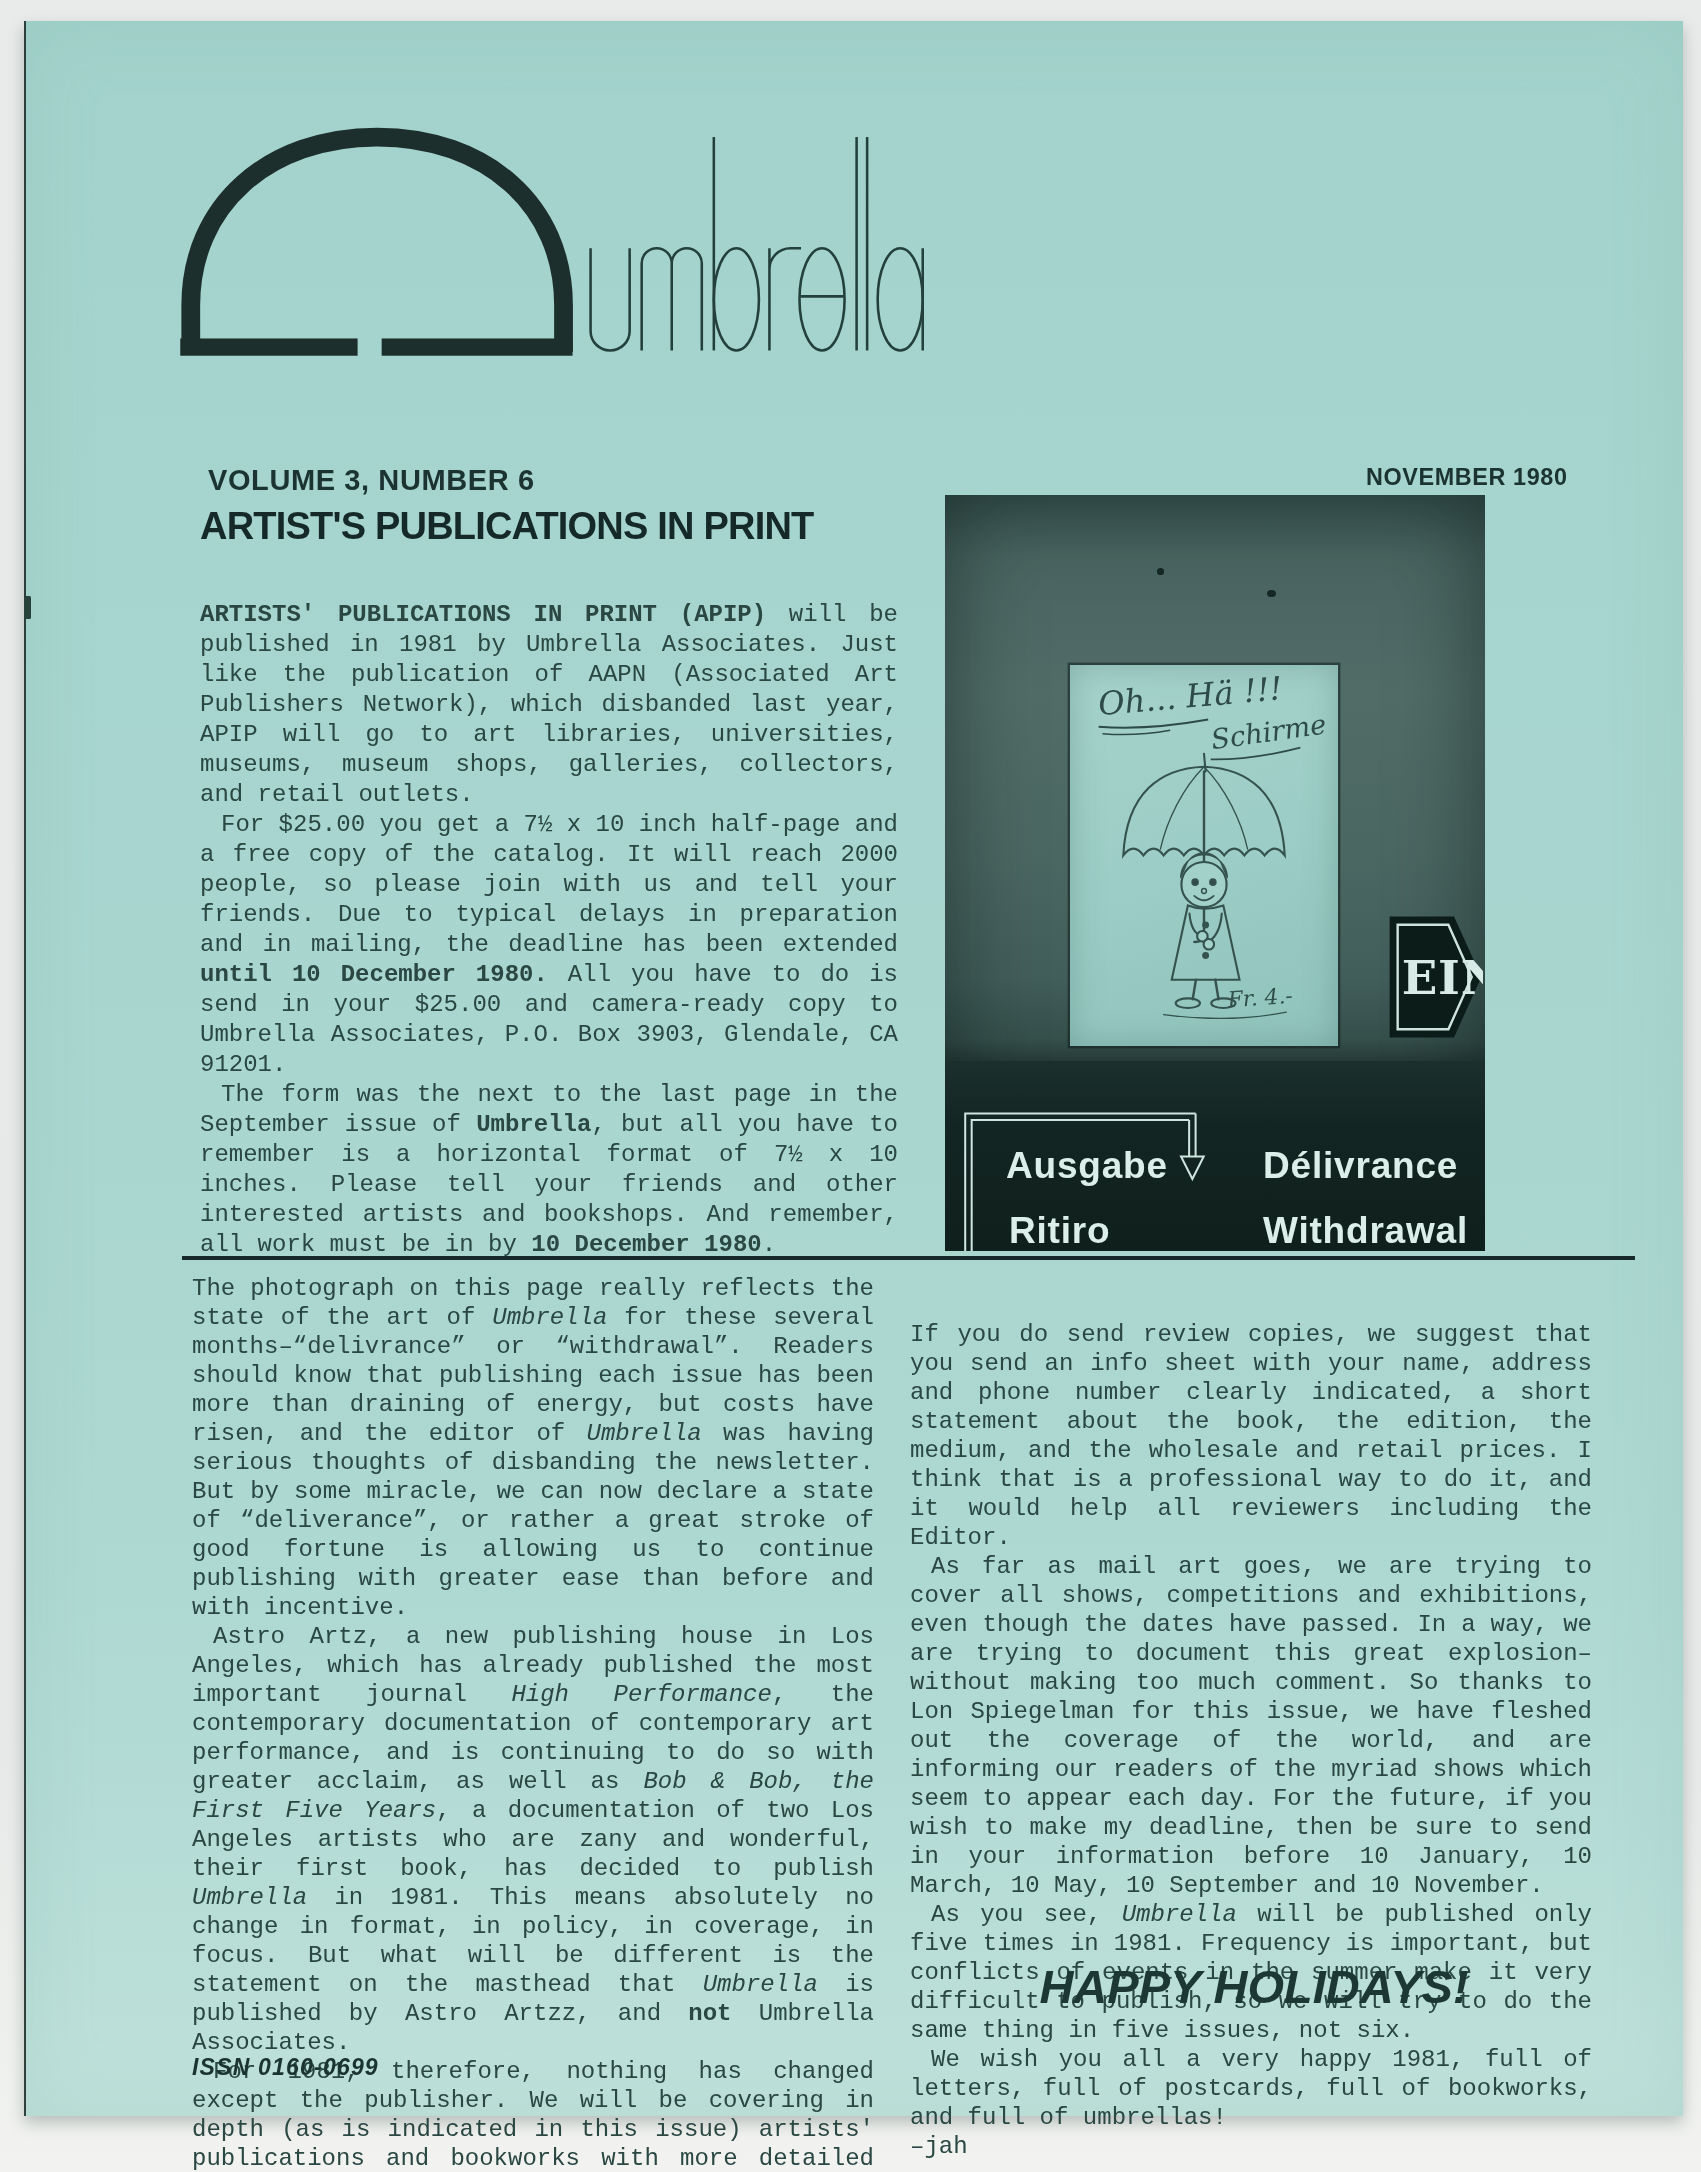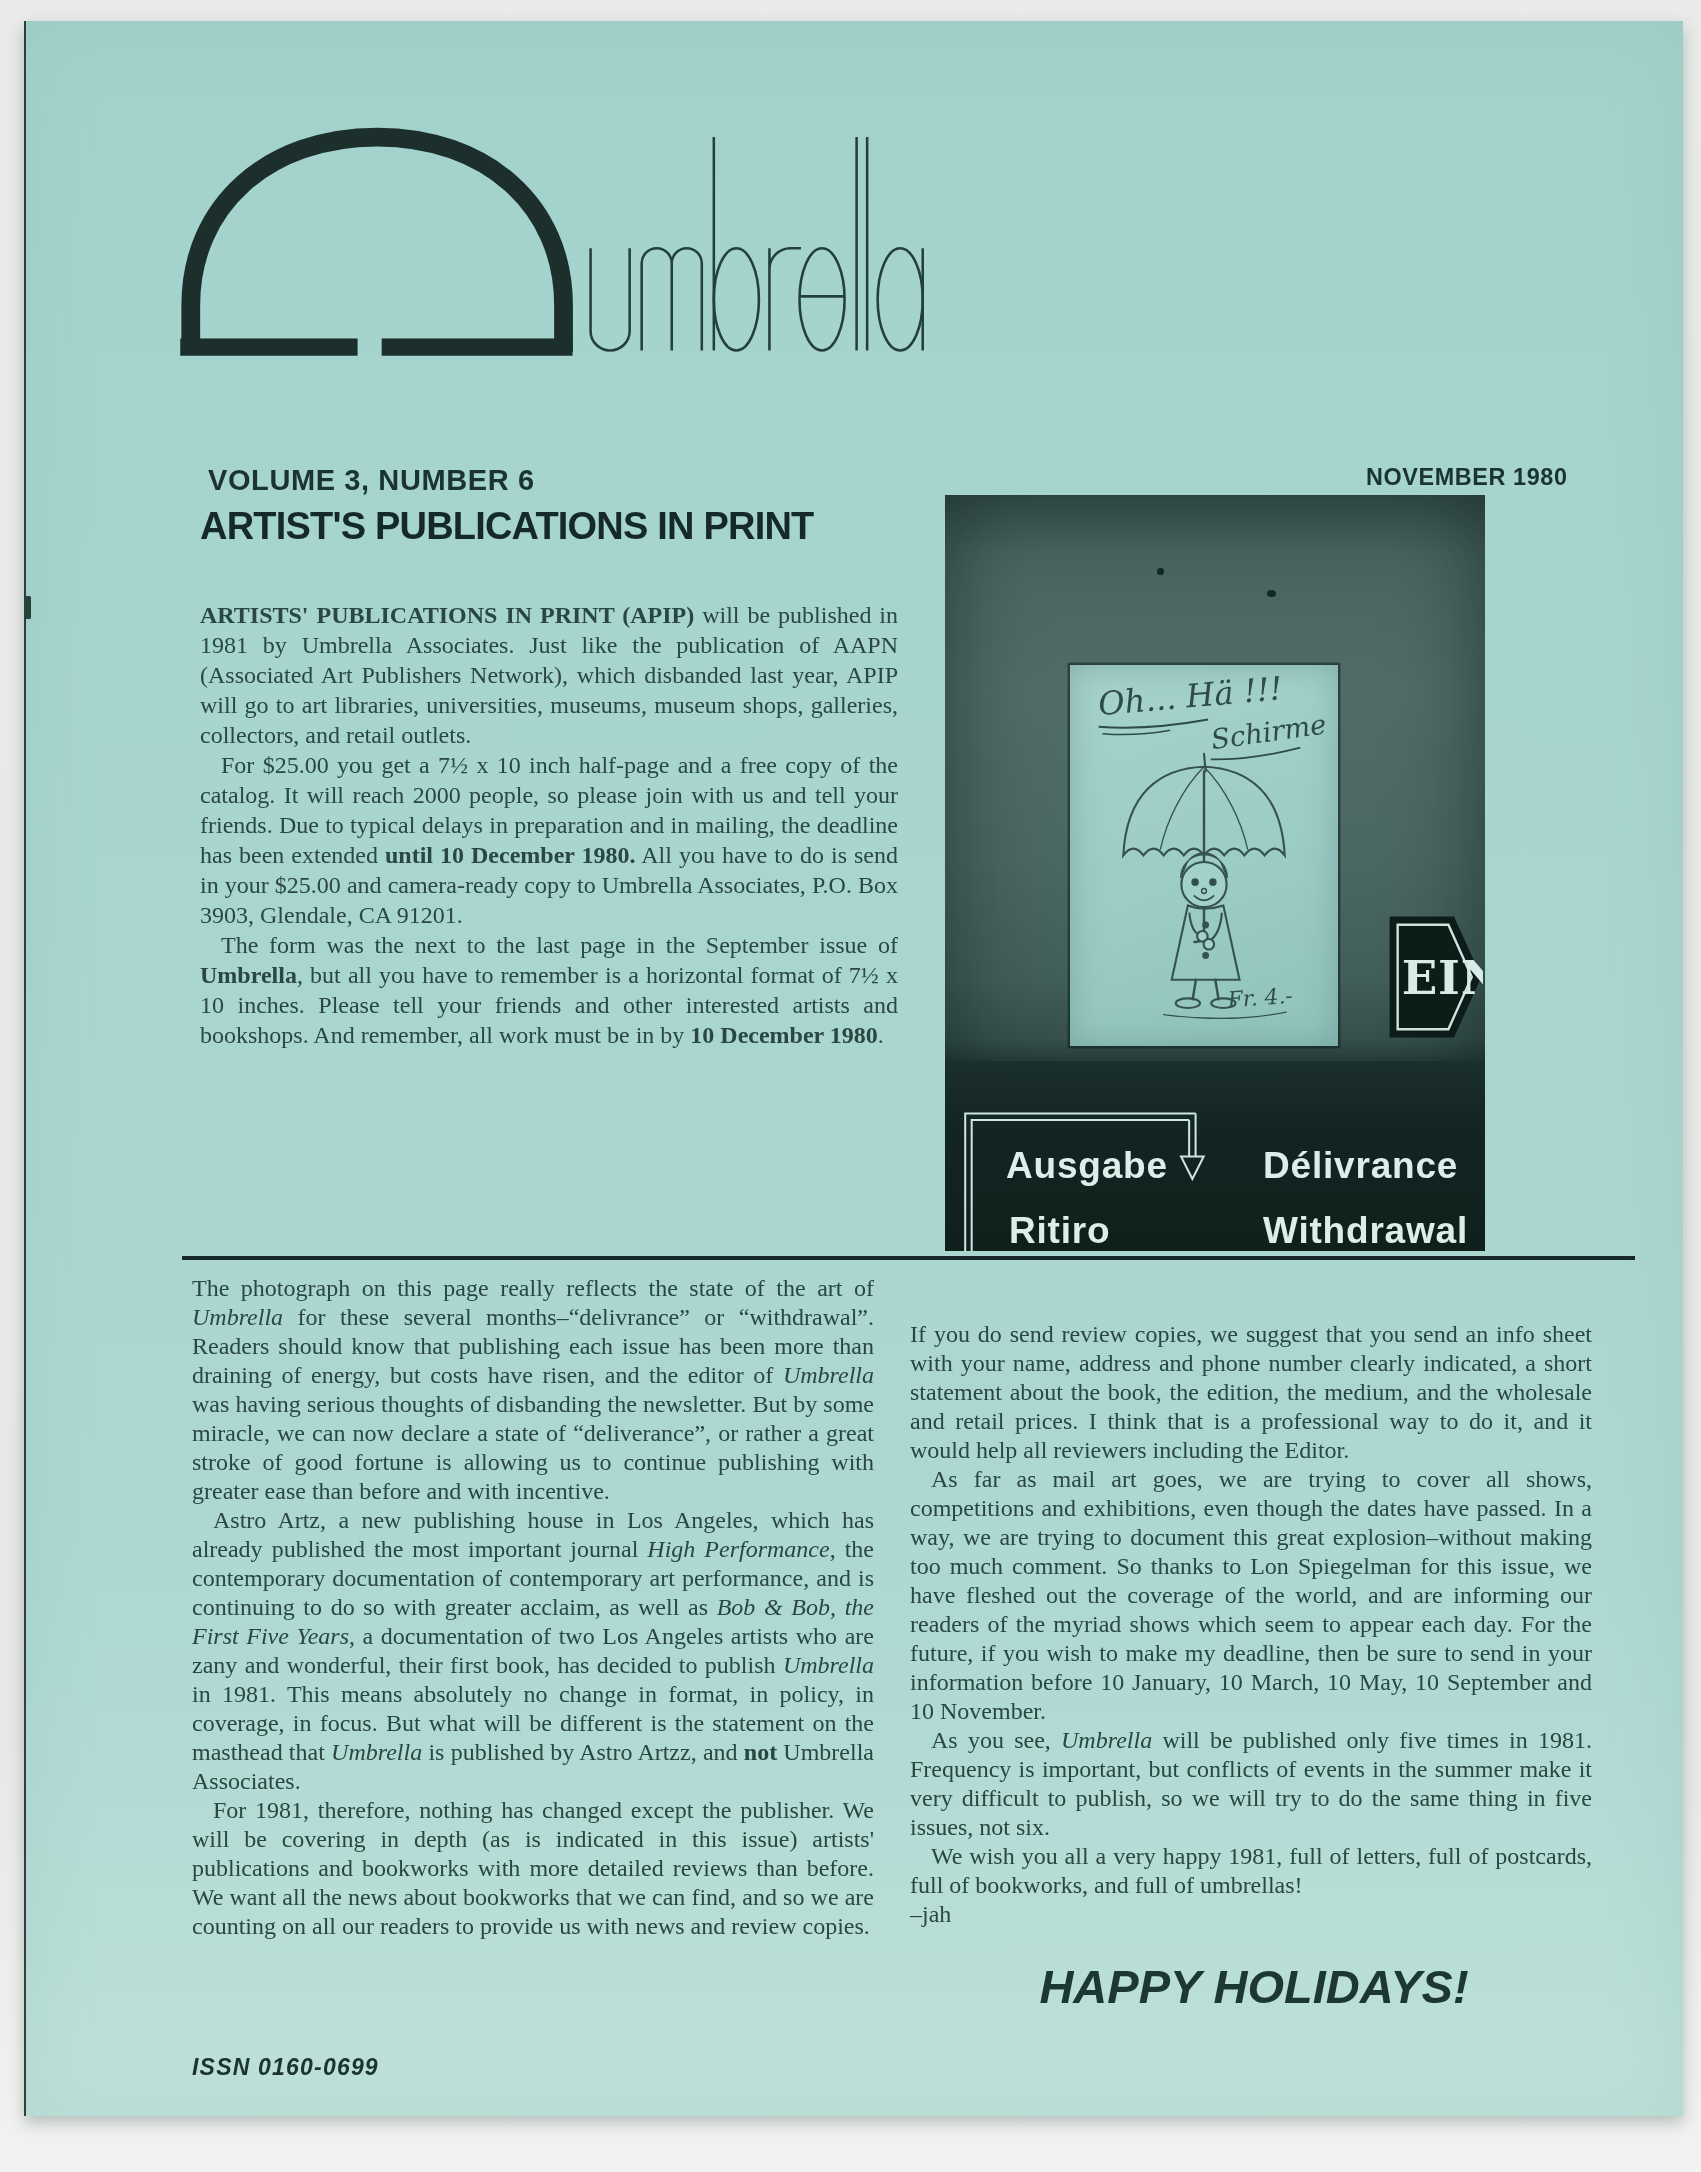--- a/index.html
+++ b/index.html
@@ -13,21 +13,21 @@
     background:linear-gradient(180deg,#a3d2cc 0%,#a8d5cf 40%,#aed8d2 75%,#b8ded7 92%,#c0e2db 100%);
     box-shadow:0 6.5px 14.5px rgba(40,60,55,.28), inset 0 0 73px rgba(120,170,160,.18);
   }
   .spine{position:absolute;left:0;top:0;bottom:0;width:2.4px;background:rgba(18,30,27,.82);}
   .staple{position:absolute;left:0;width:6.5px;height:22.6px;background:#27413b;border-radius:1.6px;}
   .sans-b{font-family:"Liberation Sans","DejaVu Sans",sans-serif;font-weight:700;color:#1b3331;}
   #volume{position:absolute;left:184px;top:443px;font-size:29px;letter-spacing:0.6px;}
   #issue-date{position:absolute;left:1342px;top:443px;font-size:23.4px;letter-spacing:0.6px;}
   #headline{position:absolute;left:176px;top:482px;font-size:38px;line-height:46px;letter-spacing:-0.8px;color:#152a28;}
   .serifcol{
-    font-family:Liberation Serif, serif;color:#2a4742;
+    font-family:Liberation Mono, monospace;color:#2a4742;
     text-align:justify;font-size:24px;
   }
   #article1{position:absolute;left:176px;top:579px;width:698px;line-height:30px;}
   #col-left{position:absolute;left:168px;top:1253px;width:682px;line-height:29px;}
   #col-right{position:absolute;left:886px;top:1299px;width:682px;line-height:29px;}
   .para{margin:0;}
   .ind{text-indent:21px;}
   .b{font-weight:700;}
   .i{font-style:italic;}
   #divider{position:absolute;left:158px;top:1235px;width:1453px;height:4px;background:#17292b;}

